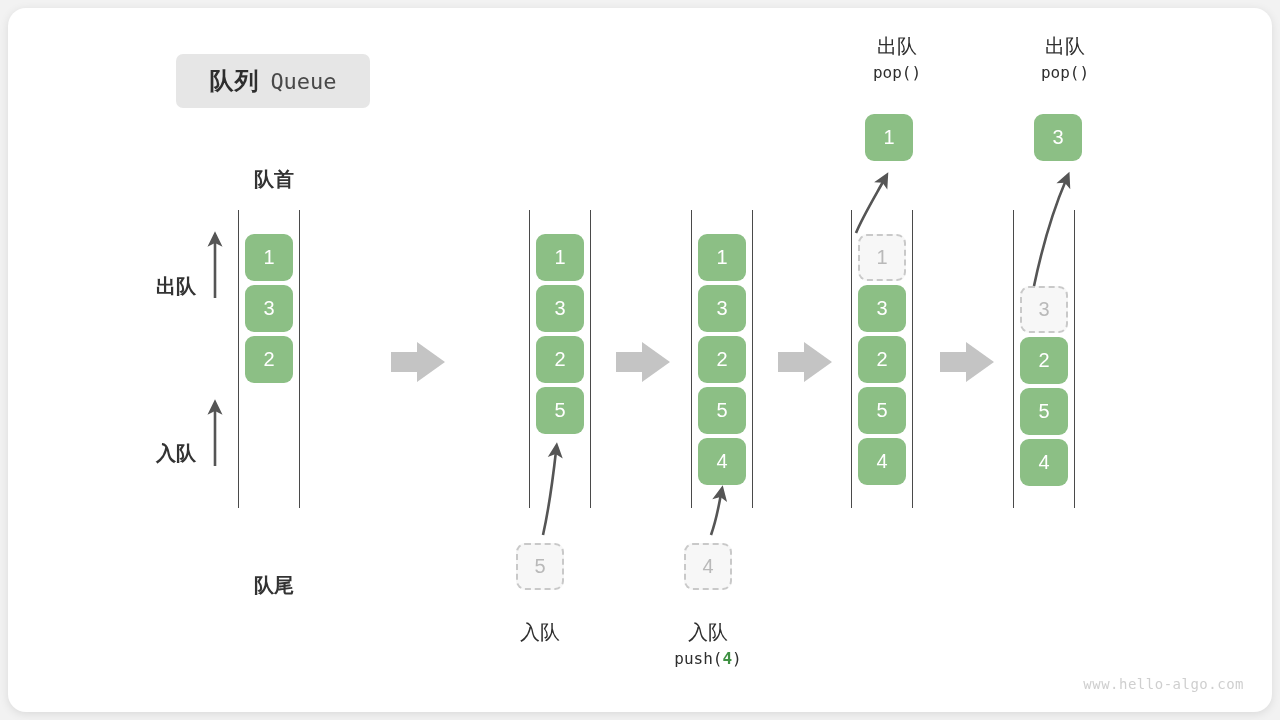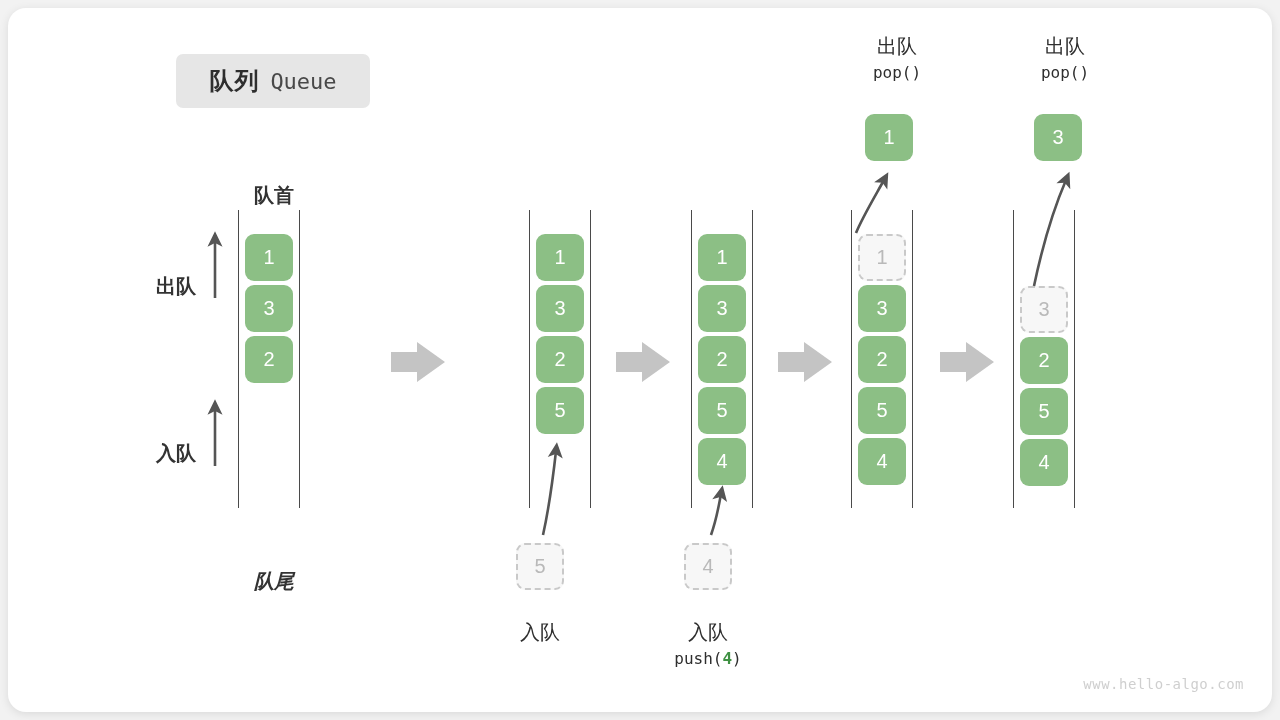--- a/index.html
+++ b/index.html
@@ -49,21 +49,20 @@
     color: #494949;
   }
 
   
   .hdr-label {
     font-size: 20px;
     font-weight: bold;
     color: #333333;
     white-space: nowrap;
     text-align: center;
-    margin-top: 16px;
   }
   .side-label {
     font-size: 20px;
     font-weight: bold;
     color: #333333;
     white-space: nowrap;
   }
   .op-label {
     text-align: center;
     white-space: nowrap;
@@ -156,21 +155,21 @@
   <div class="abs side-label" style="left:148px; top:265px;">出队</div>
   <div class="abs side-label" style="left:148px; top:432px;">入队</div>
 
   <div class="abs rail" style="left:230px; top:202px;"></div>
   <div class="abs" style="left:237px; top:226px;">
     <div class="cell filled">1</div>
     <div class="cell filled" style="margin-top:4px;">3</div>
     <div class="cell filled" style="margin-top:4px;">2</div>
   </div>
 
-  <div class="abs hdr-label" style="left:216px; top:544px; width:100px;font-style:italic;">队尾</div>
+  <div class="abs hdr-label" style="left:216px; top:564px; width:100px;">队尾</div>
 
   <div class="abs rail" style="left:521px; top:202px;"></div>
   <div class="abs" style="left:528px; top:226px;">
     <div class="cell filled">1</div>
     <div class="cell filled" style="margin-top:4px;">3</div>
     <div class="cell filled" style="margin-top:4px;">2</div>
     <div class="cell filled" style="margin-top:4px;">5</div>
   </div>
   <div class="abs cell ghost" style="left:508px; top:535px;">5</div>
   <div class="abs op-label" style="left:421px; top:610px; width:222px;">

